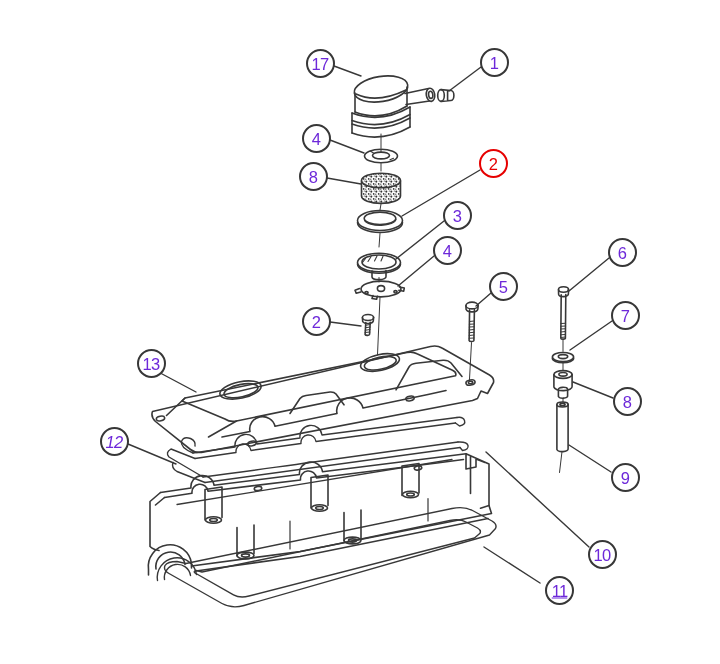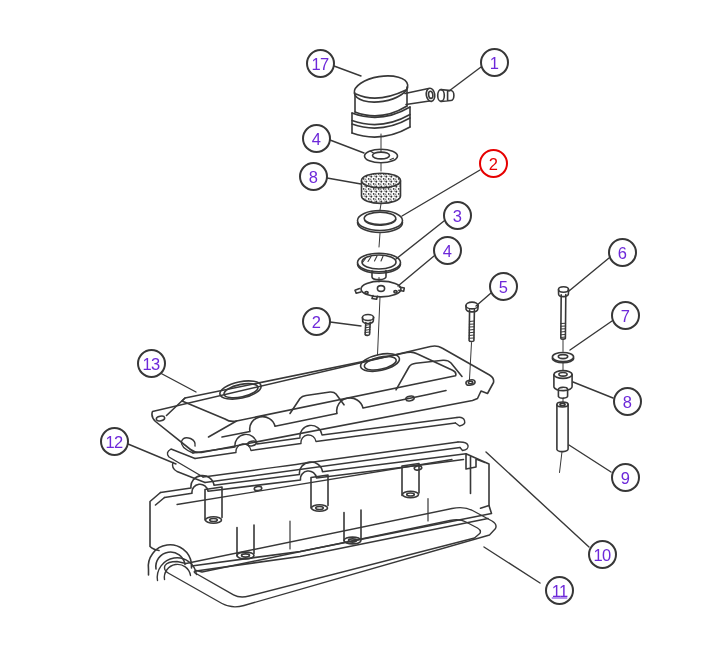--- a/index.html
+++ b/index.html
@@ -262,21 +262,21 @@
       </div>
   <div class="callout" style="left: 610.5px; top: 462.5px;">
         <span class="num">9</span>
       </div>
   <div class="callout" style="left: 587.5px; top: 539.5px; align-items: center;">
         <span class="num">10</span>
       </div>
   <div class="callout" style="left: 545px; top: 575.5px; text-decoration: underline;">
         <span class="num">11</span>
       </div>
-  <div class="callout" style="left: 99.5px; top: 426.5px;">
+  <div class="callout" style="left: 99.5px; top: 426.5px; font-style: italic;">
         <span class="num">12</span>
       </div>
   <div class="callout" style="left: 120.5px; top: 348.5px; margin-left: 16px;">
         <span class="num">13</span>
       </div>
   <div class="callout" style="left: 301.5px; top: 306.5px;">
         <span class="num">2</span>
       </div>
   <div class="callout" style="left: 298.5px; top: 161.5px;">
         <span class="num">8</span>

